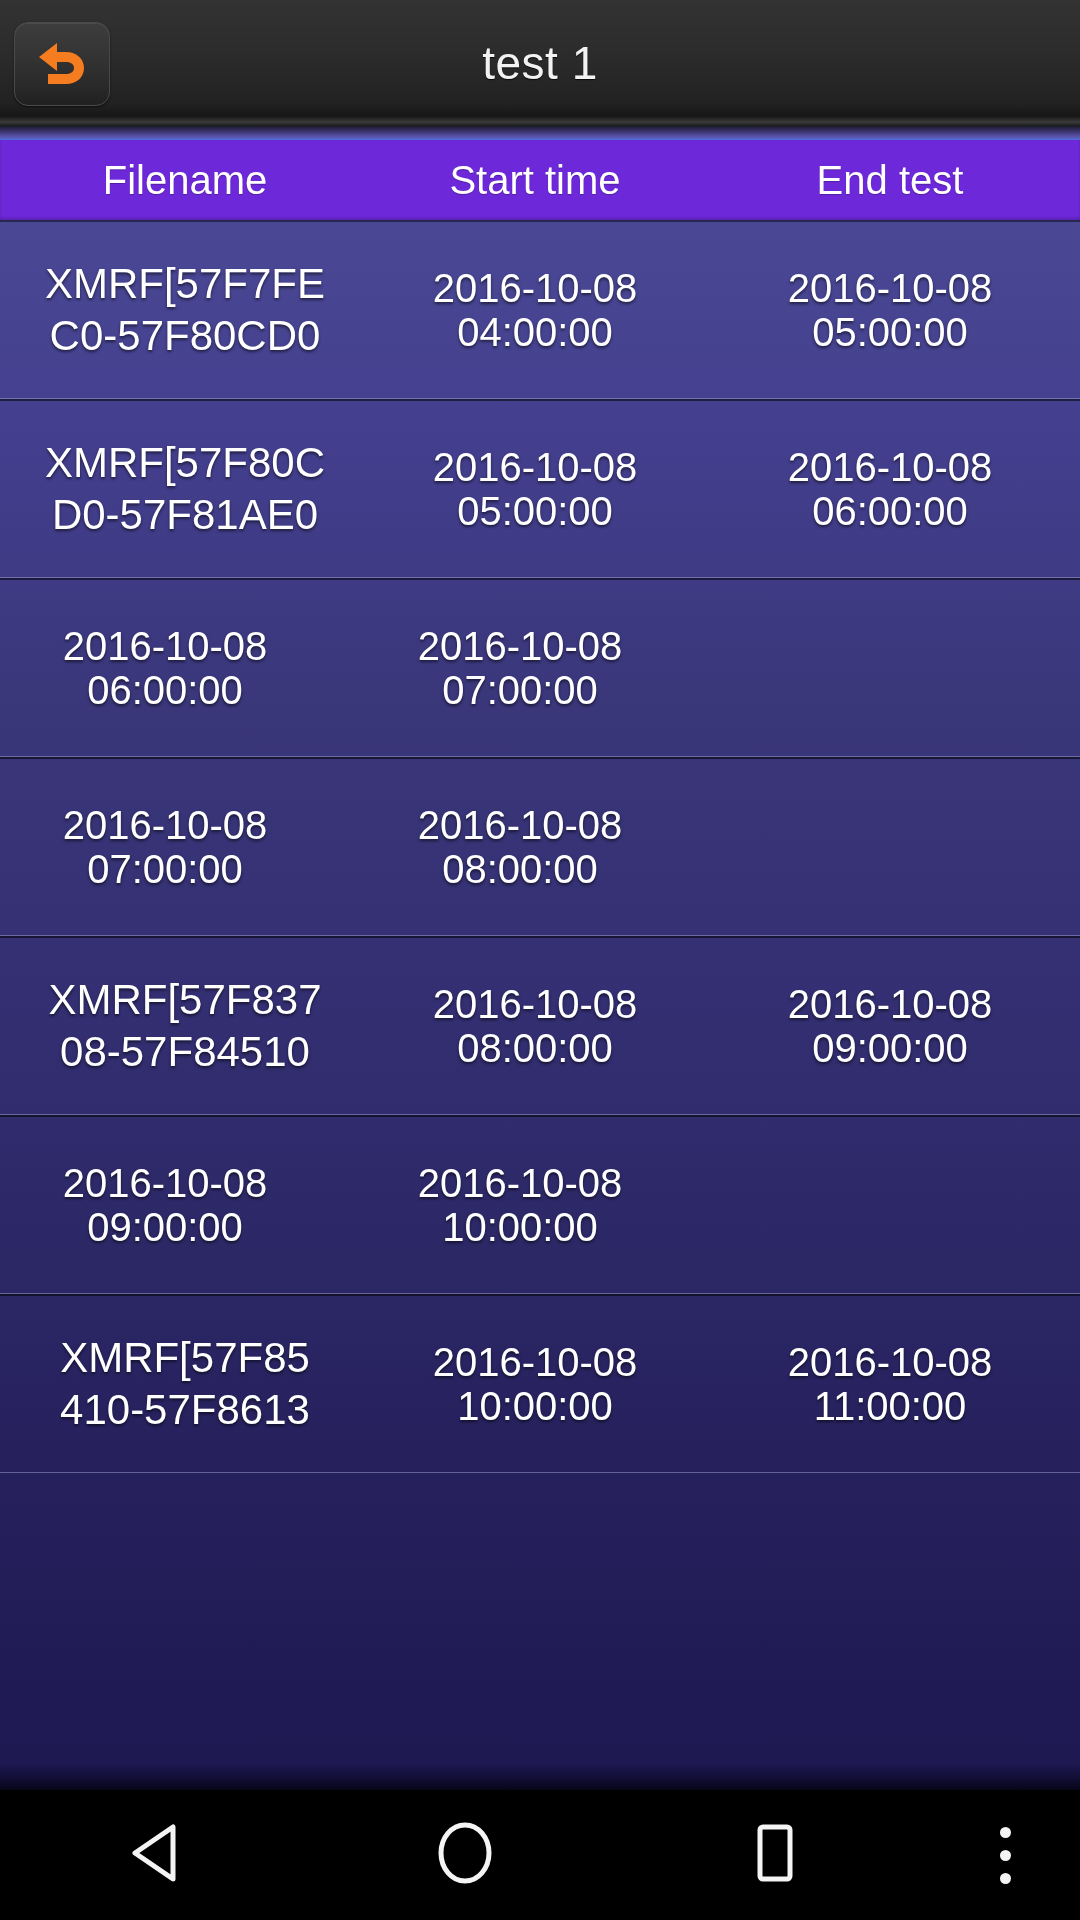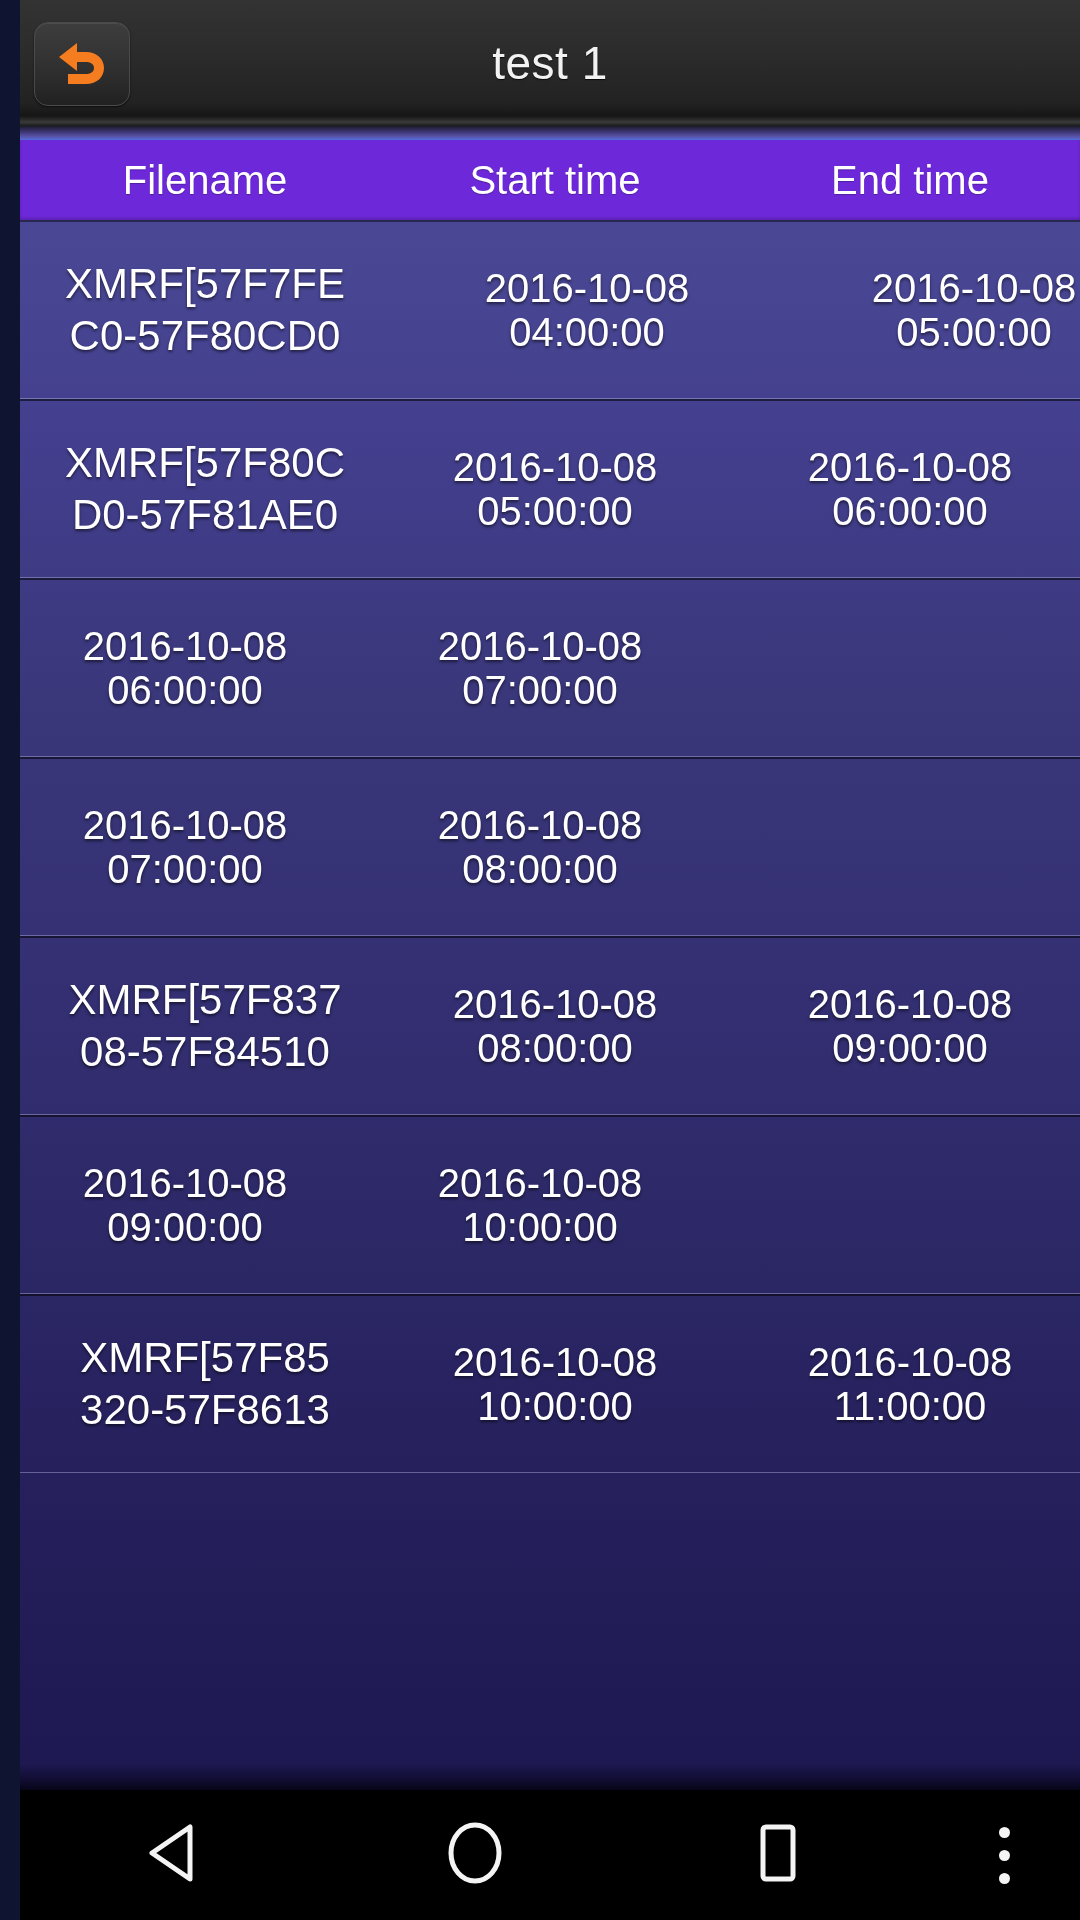--- a/index.html
+++ b/index.html
@@ -7,21 +7,21 @@
     width:1080px; height:1920px;
     background:#000;
     font-family:"Liberation Sans", sans-serif;
     overflow:hidden;
   }
 
   #screen {
     position:relative;
     width:1080px; height:1920px;
     background:#0f1430;
-    display:flex; flex-direction:column;padding-left:20px;
+    display:flex; flex-direction:column;
   }
 
   
   #titlebar {
     position:relative;
     height:126px; flex:0 0 126px;
     background:linear-gradient(180deg,#333333 0%,#2b2b2b 45%,#222222 82%,#161616 92%,#3a3a3a 97%,#1a1a1a 100%);
     display:flex; align-items:center;
   }
   #back-button {
@@ -74,21 +74,21 @@
     background:linear-gradient(180deg,#4a4894 0%,#433f8e 14%,#393679 32%,#332f72 50%,#2c2866 66%,#251f5b 82%,#1d1850 100%);
   }
   .row {
     position:relative;
     height:179px;
     display:flex; align-items:center;
     border-top:2px solid rgba(0,0,0,.55);
     border-bottom:1px solid rgba(190,195,235,.40);
     cursor:pointer;
   }
-  .row:first-child { border-top:2px solid rgba(0,0,0,.45);gap:32px; }
+  .row:first-child { border-top:2px solid rgba(0,0,0,.45); }
   .row .cell {
     color:#ffffff;
     font-size:40px; line-height:44px;
     text-align:center;
     text-shadow:0 2px 3px rgba(0,0,0,.55);
     white-space:pre-line;
   }
   .row .cell.filename { font-size:42px; line-height:52px; }
 
   
@@ -124,21 +124,21 @@
       </span>
     </div>
     <div id="title-text">test 1</div>
   </div>
 
   <div id="seam"></div>
 
   <div id="col-header">
     <div class="col c-file">Filename</div>
     <div class="col c-start">Start time</div>
-    <div class="col c-end">End time</div>
+    <div class="col c-end">End test</div>
   </div>
 
   <div id="list">
 
     <div class="row">
       <div class="cell filename c-file">XMRF[57F7FE
 C0-57F80CD0</div>
       <div class="cell c-start">2016-10-08
 04:00:00</div>
       <div class="cell c-end">2016-10-08
@@ -179,21 +179,21 @@
 
     <div class="row">
       <div class="cell c-start">2016-10-08
 09:00:00</div>
       <div class="cell c-end">2016-10-08
 10:00:00</div>
     </div>
 
     <div class="row">
       <div class="cell filename c-file">XMRF[57F85
-320-57F8613</div>
+410-57F8613</div>
       <div class="cell c-start">2016-10-08
 10:00:00</div>
       <div class="cell c-end">2016-10-08
 11:00:00</div>
     </div>
 
   </div>
 
   <div id="navbar">
     <div class="nav-slot">

